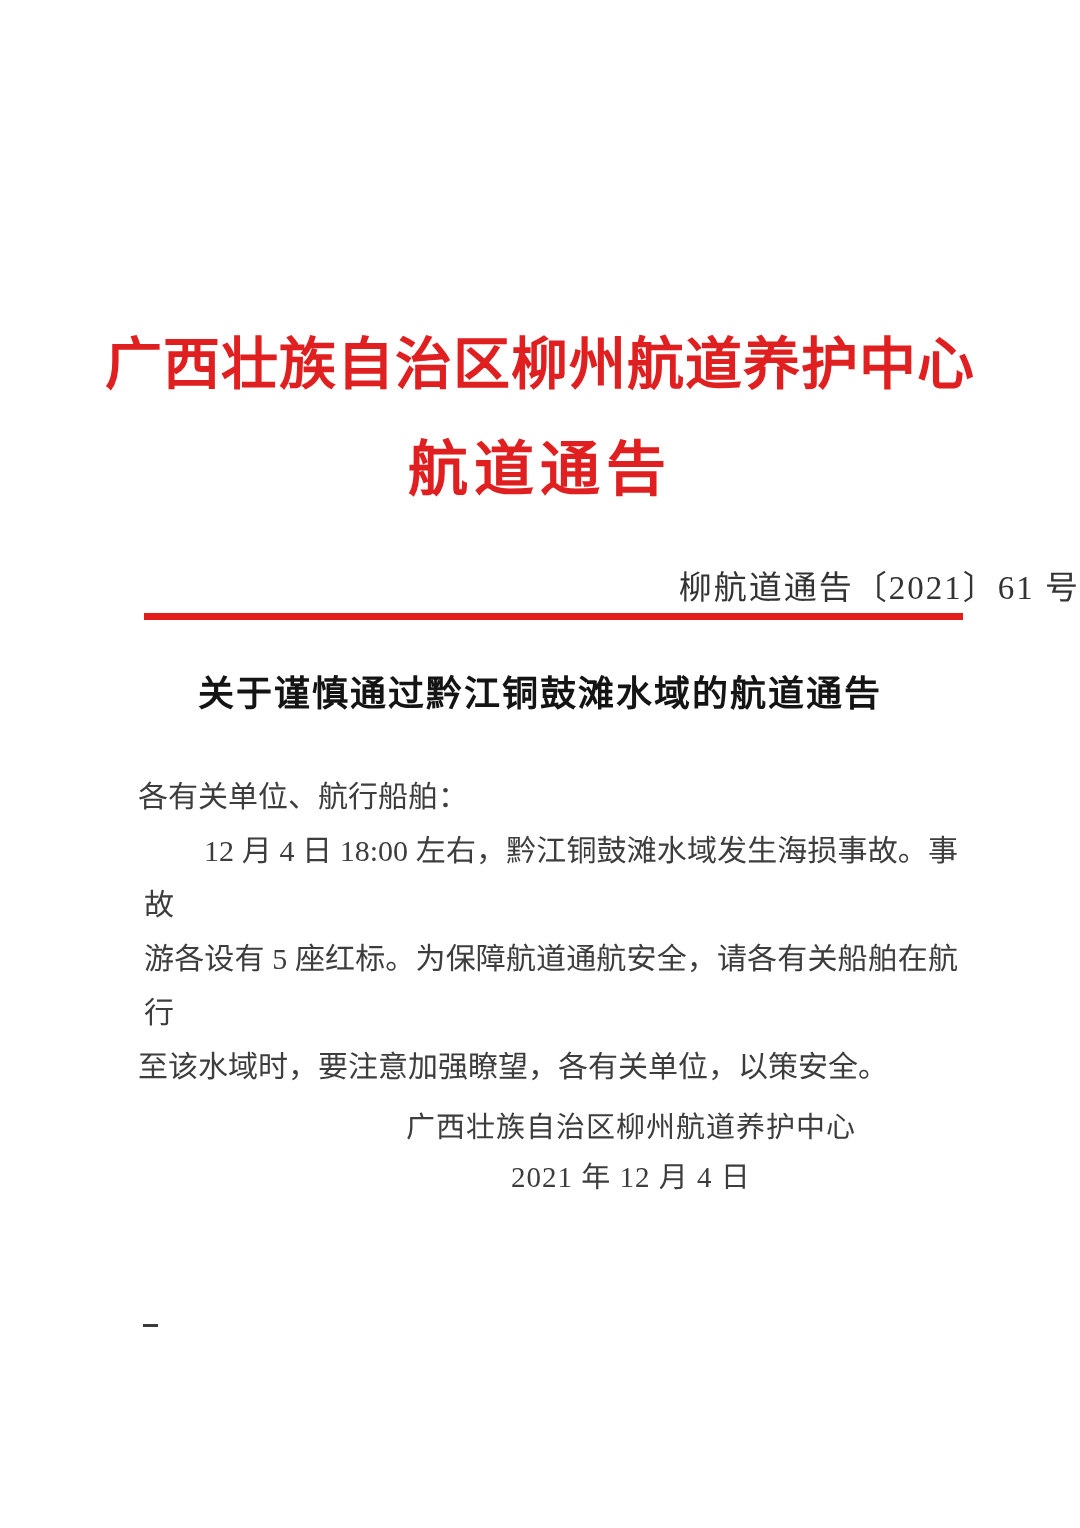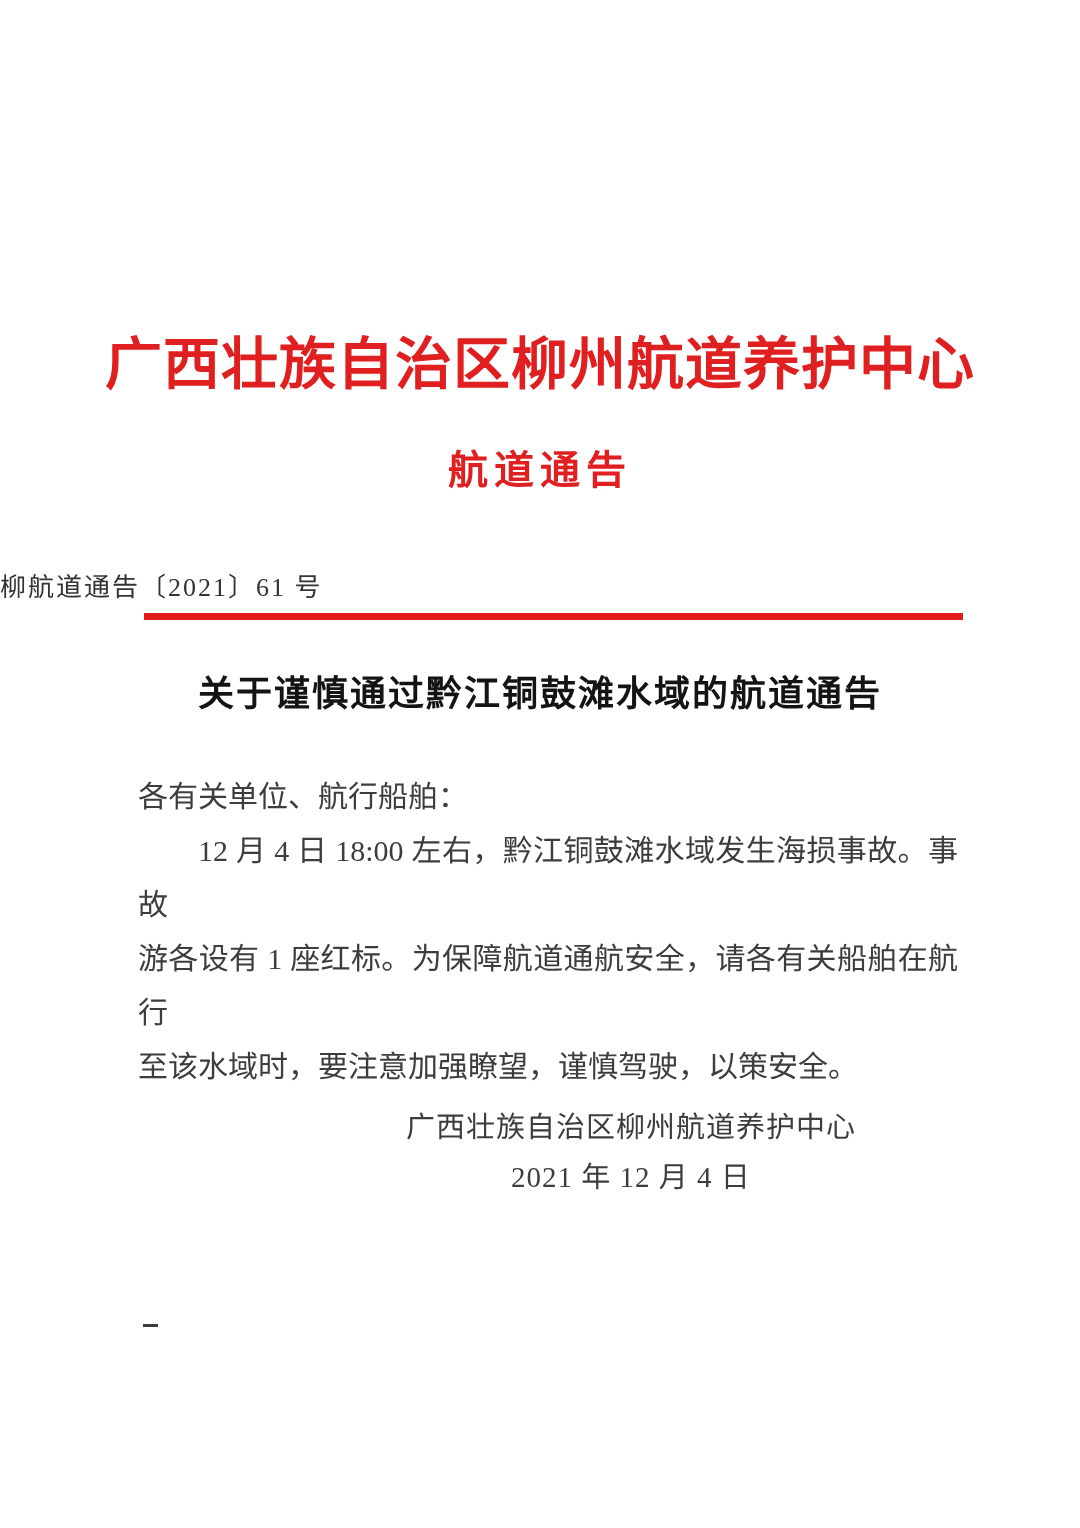--- a/index.html
+++ b/index.html
@@ -28,31 +28,31 @@
     line-height:76px;
     letter-spacing:1px;
     color:var(--title-red);
   }
   .doc-type-title{
     position:absolute;
     top:430px; left:0; width:1080px;
     text-align:center;
     font-family:"Liberation Sans", sans-serif;
     font-weight:bold;
-    font-size:40px;
+    font-size:60px;
     line-height:80px;
     letter-spacing:6px;
     color:var(--title-red);
   }
   .doc-number{
     position:absolute;
     top:570px; left:0; width:1080px;
-    text-align:left;
+    text-align:right;
     font-family:"Liberation Serif", serif;
-    font-size:26px;
+    font-size:33px;
     line-height:36px;
     letter-spacing:2px;
     color:#333333;
   }
   .red-divider{
     position:absolute;
     top:613px; left:144px;
     width:819px; height:7px;
     background:var(--divider-red);
   }
@@ -74,20 +74,21 @@
     font-family:"Liberation Serif", serif;
     font-size:30px;
     line-height:54px;
     color:var(--body-text);
   }
   .body-line{display:block;}
   .body-line.indent{text-indent:60px;}
   .body-line.fill{
     text-align:justify;
     text-align-last:justify;
+    margin-left:6px;
   }
   .signature-block{
     position:absolute;
     top:1102px; left:91px;
     width:1080px;
     text-align:center;
     font-family:"Liberation Serif", serif;
     font-size:29px;
     line-height:50px;
     letter-spacing:1px;
@@ -113,22 +114,22 @@
 
   <div class="doc-number">柳航道通告〔2021〕61 号</div>
 
   <div class="red-divider"></div>
 
   <div class="notice-title">关于谨慎通过黔江铜鼓滩水域的航道通告</div>
 
   <div class="body-block">
     <span class="body-line">各有关单位、航行船舶：</span>
     <span class="body-line indent fill">12 月 4 日 18:00 左右，黔江铜鼓滩水域发生海损事故。事故</span>
-    <span class="body-line fill">游各设有 1 座红标。为保障航道通航安全，请各有关船舶在航行</span>
-    <span class="body-line">至该水域时，要注意加强瞭望，谨慎驾驶，以策安全。</span>
+    <span class="body-line fill">游各设有 5 座红标。为保障航道通航安全，请各有关船舶在航行</span>
+    <span class="body-line">至该水域时，要注意加强瞭望，各有关单位，以策安全。</span>
   </div>
 
   <div class="signature-block">
     <div class="signature-org">广西壮族自治区柳州航道养护中心</div>
     <div class="signature-date">2021 年 12 月 4 日</div>
   </div>
 
   <div class="footer-mark"></div>
 
 </div>

